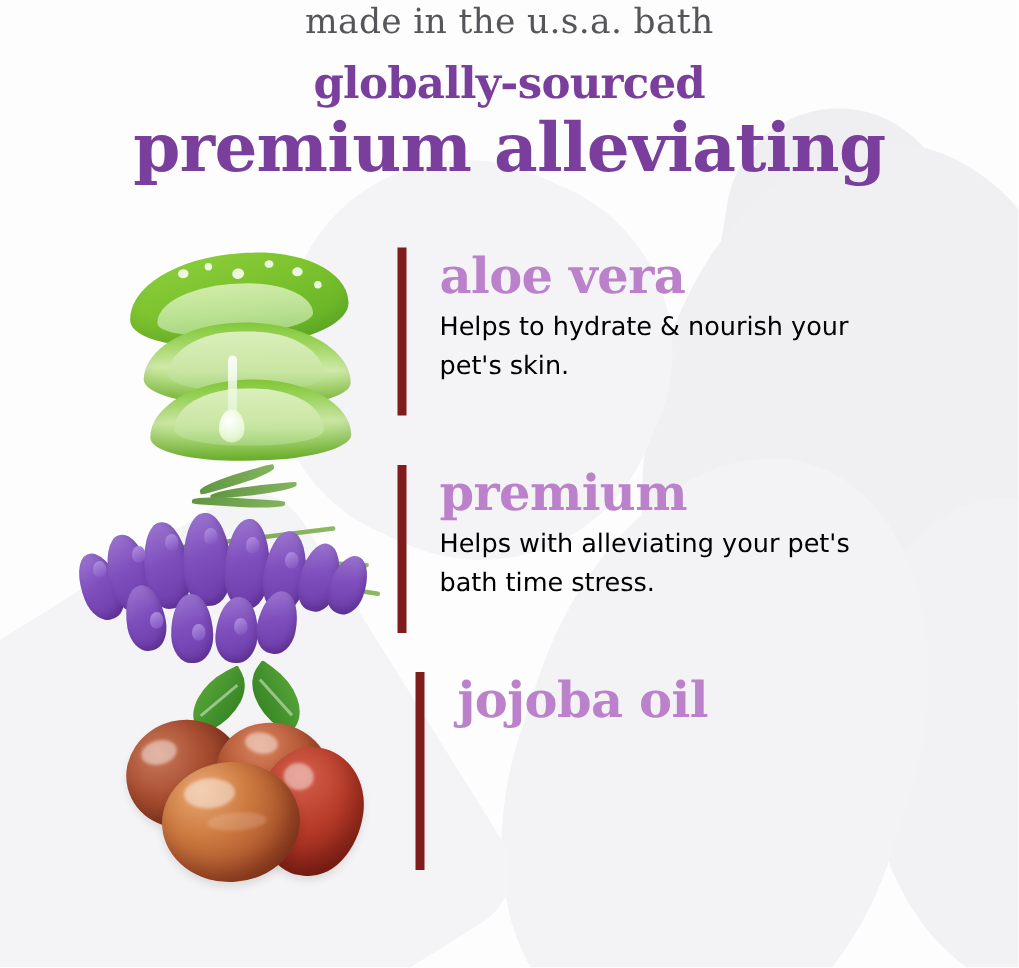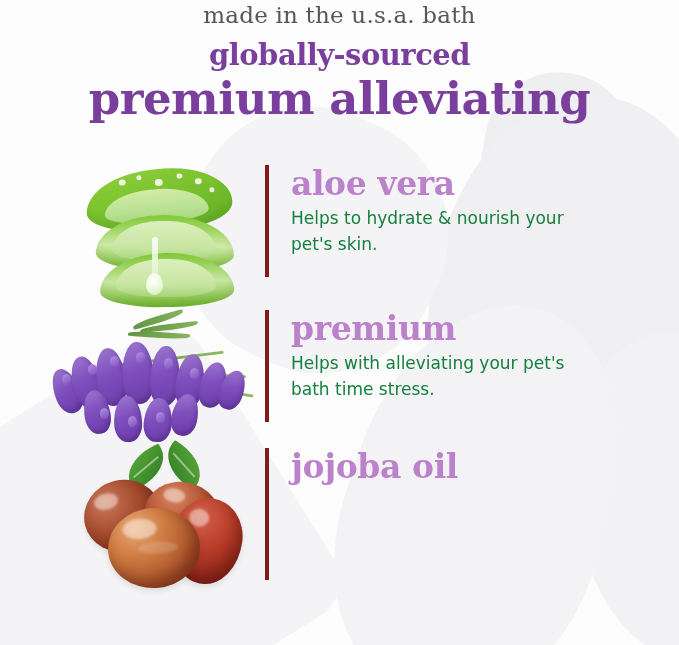--- a/index.html
+++ b/index.html
@@ -84,48 +84,48 @@
   
   .row{
     position:absolute;
     left:0;width:679px;
     display:flex;
     align-items:flex-start;
     z-index:6;
   }
   .row-1{top:165px;}
   .row-2{top:310px;}
-  .row-3{top:448px;}
+  .row-3{top:448px;gap:12px;}
 
   .thumb{
     position:relative;
     width:265px;height:145px;
     flex:0 0 265px;
   }
   .txtcol{
     position:relative;
     padding-left:22px;
-    border-left:4px solid #7f1d1d;
+    border-left:6px solid #7f1d1d;
     min-height:112px;
   }
   .row-3 .txtcol{min-height:132px;}
   .ing-name{
     font-family:"DejaVu Serif", serif;
     font-weight:bold;
     font-size:33px;
     line-height:38px;
     color:#bb81cb;
     letter-spacing:-.4px;
     margin:0 0 2px 0;
   }
   .ing-desc{
     font-family:"DejaVu Sans", sans-serif;
     font-size:17px;
     line-height:26px;
-    color:#15803d;
+    color:#000000;
     margin:0;
     max-width:300px;
   }
 
   
   .aloe{position:absolute;left:78px;top:4px;width:160px;height:140px;}
   .aloe-slice{
     position:absolute;
     border-radius:50% 50% 46% 46%/70% 70% 30% 30%;
     box-shadow:inset 0 -6px 10px rgba(0,0,0,.07);

